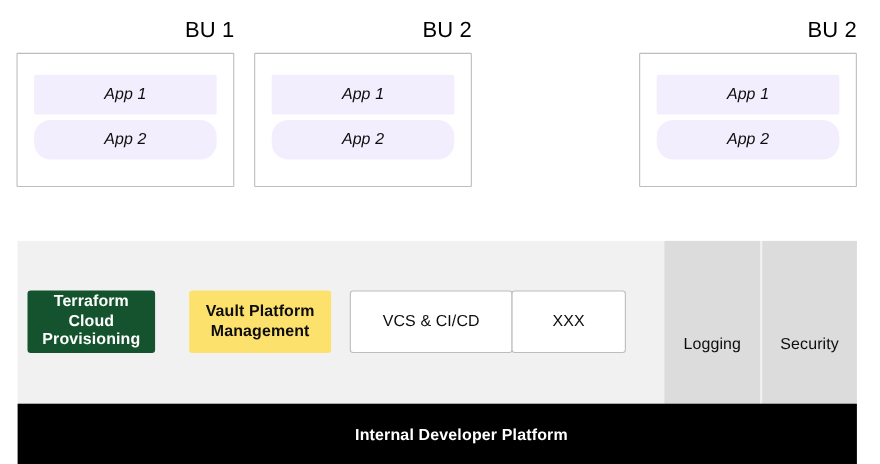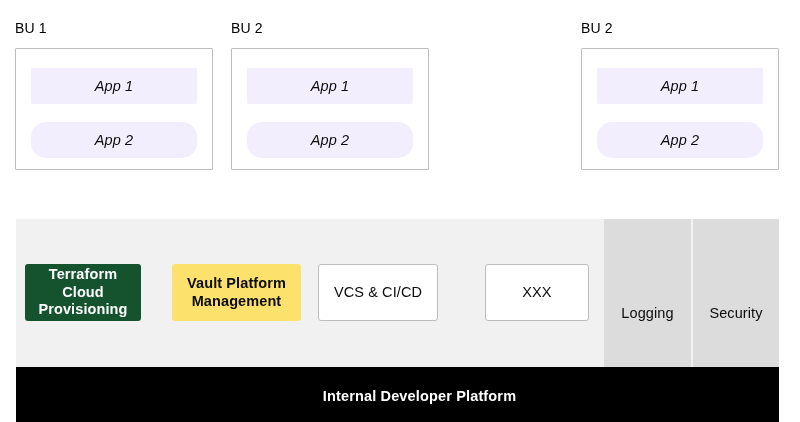--- a/index.html
+++ b/index.html
@@ -23,22 +23,22 @@
 
   
   .bu-group {
     position: absolute;
   }
   .bu-title {
     position: absolute;
     top: -30px;
     left: 0;
     width: 100%;
-    text-align: left;
-    font-size: 14px;
+    text-align: right;
+    font-size: 20px;
     color: #000000;
     letter-spacing: 0.1px;
     line-height: 20px;
     white-space: nowrap;
   }
   .bu-box {
     position: absolute;
     top: 0;
     left: 0;
     width: 100%;
@@ -54,21 +54,21 @@
     right: 16px;
     height: 36px;
     background: #f3eefd;
     border-radius: 2px;
     display: flex;
     align-items: center;
     justify-content: center;
     font-style: italic;
   }
   .app-box.app-1 { top: 20px; }
-  .app-box.app-2 { top: 74px; border-radius: 15px; }
+  .app-box.app-2 { top: 61px; border-radius: 15px; }
   .app-label {
     font-size: 14.5px;
     color: #0d0d0d;
     letter-spacing: 0.1px;
     line-height: 20px;
     white-space: nowrap;
   }
 
   
   #platform-band {
@@ -124,26 +124,26 @@
   }
   #tool-terraform .tool-label { color: #ffffff; }
   #tool-vault {
     left: 156px;
     width: 129px;
     background: #fce16d;
   }
   #tool-vault .tool-label { color: #0d0d0d; }
   #tool-vcs {
     left: 302px;
-    width: 120px;
+    width: 148px;
     background: #ffffff;
     border: 1.4px solid #bdbdbd;
   }
   #tool-xxx {
-    left: 469px;
+    left: 449px;
     width: 104px;
     background: #ffffff;
     border: 1.4px solid #bdbdbd;
   }
   #tool-vcs .tool-label,
   #tool-xxx .tool-label { color: #0d0d0d; font-weight: normal; }
 
   
   #idp-bar {
     position: absolute;

